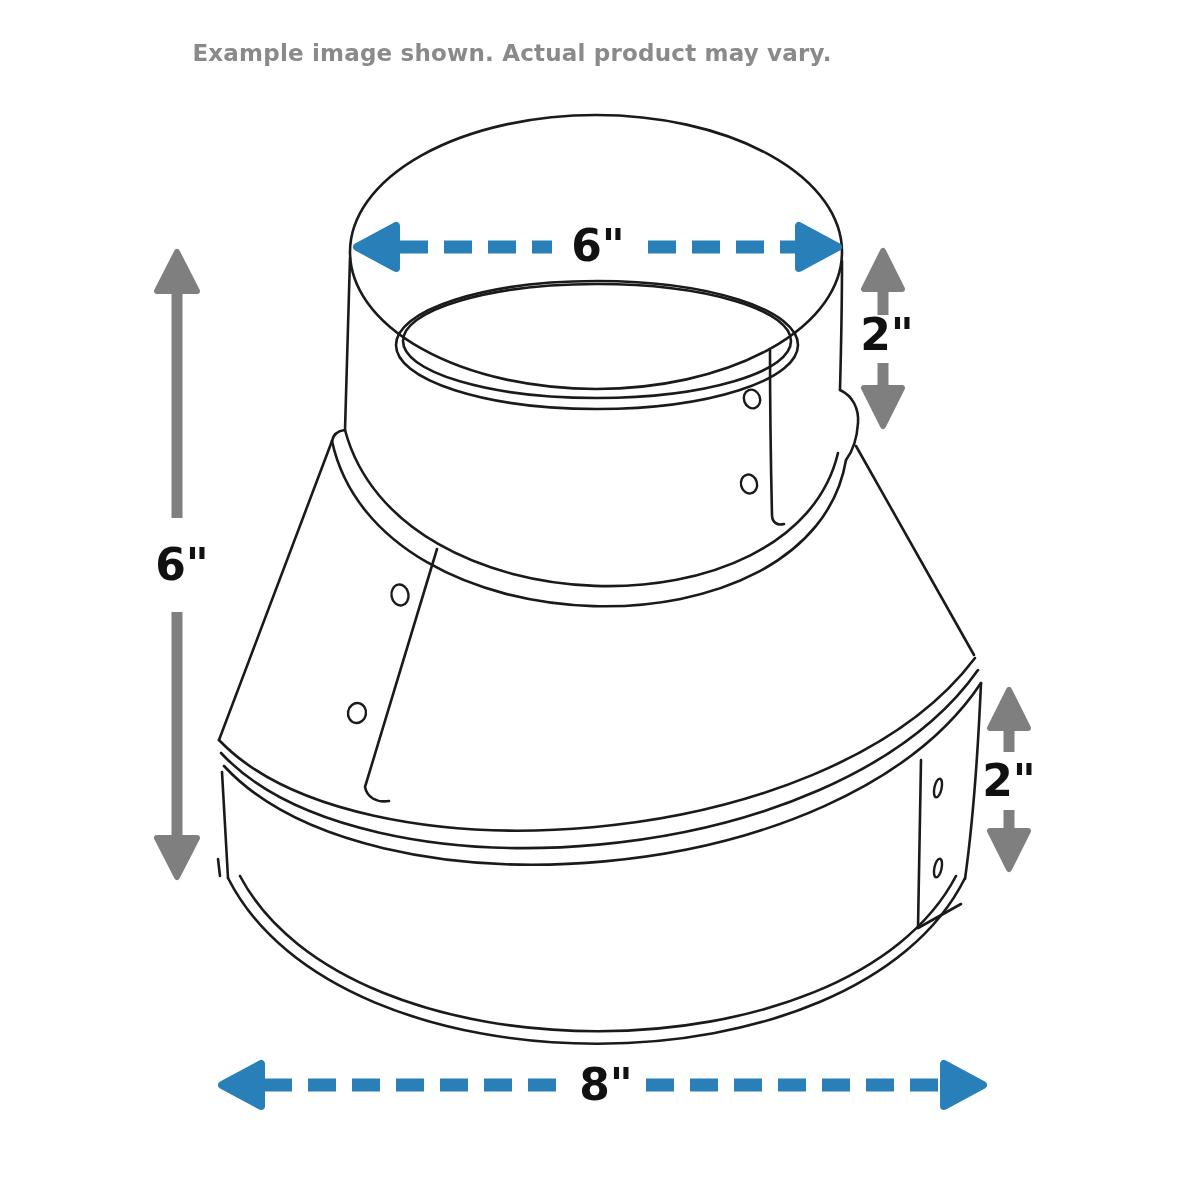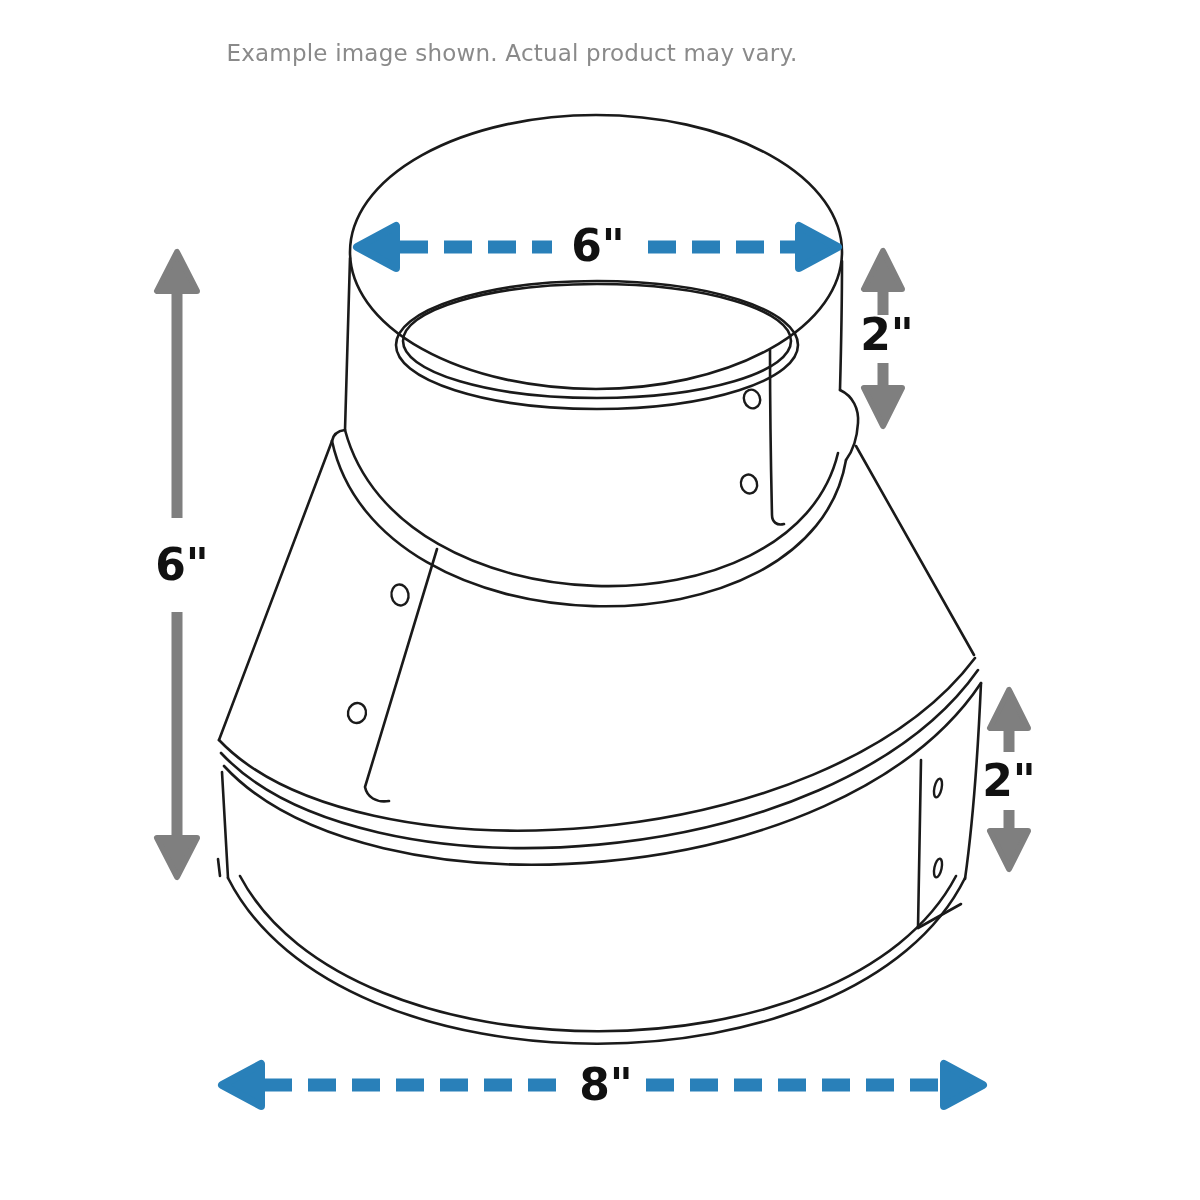--- a/index.html
+++ b/index.html
@@ -6,21 +6,21 @@
   .stage{
     position:relative;
     width:1200px;height:1200px;
     background:#ffffff;
     font-family:"DejaVu Sans","Liberation Sans",sans-serif;
     overflow:hidden;
   }
   .disclaimer{
     position:absolute;top:40px;left:0;width:1024px;
     text-align:center;
-    font-size:23px;font-weight:normal;letter-spacing:.2px;
+    font-size:23px;font-weight:bold;letter-spacing:.2px;
     color:#8a8a8a;
   }
   svg.diagram{position:absolute;left:0;top:0;}
   
   .art path,.art ellipse{
     fill:none;stroke:#1a1a1a;stroke-width:2.6;
     stroke-linecap:round;stroke-linejoin:round;
   }
   .art .rivet{stroke-width:2.4;}
   

